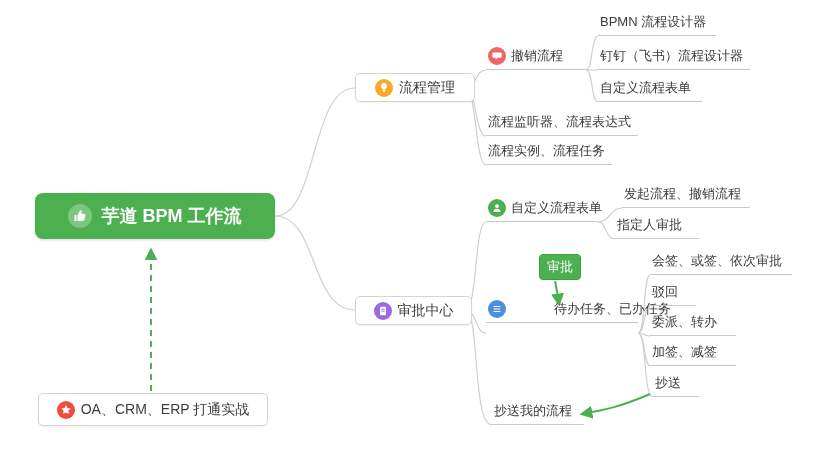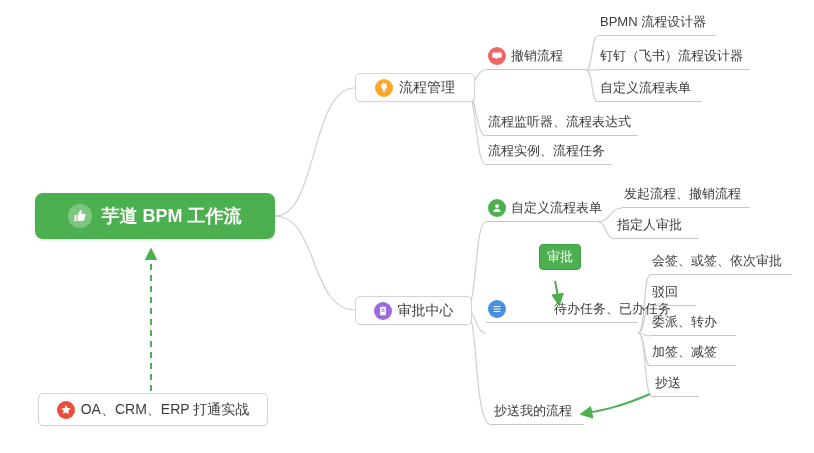--- a/index.html
+++ b/index.html
@@ -154,21 +154,21 @@
     <span>自定义流程表单</span>
   </div>
 
   <div class="node leaf" style="left:622px; top:184px; width:128px;">
     <span>发起流程、撤销流程</span>
   </div>
   <div class="node leaf" style="left:615px; top:215px; width:84px;">
     <span>指定人审批</span>
   </div>
 
-  <div class="node badge" style="left:539px; top:244px;">
+  <div class="node badge" style="left:539px; top:254px;">
     <span>审批</span>
   </div>
 
   <div class="node leaf" style="left:486px; top:299px; width:152px;gap:48px;">
     <span class="dot c-blue">
       <svg viewBox="0 0 14 14" fill="#fff">
           <rect x="3" y="3.4" width="8" height="1.4" rx=".5"></rect>
           <rect x="3" y="6.3" width="8" height="1.4" rx=".5"></rect>
           <rect x="3" y="9.2" width="8" height="1.4" rx=".5"></rect>
         </svg>

